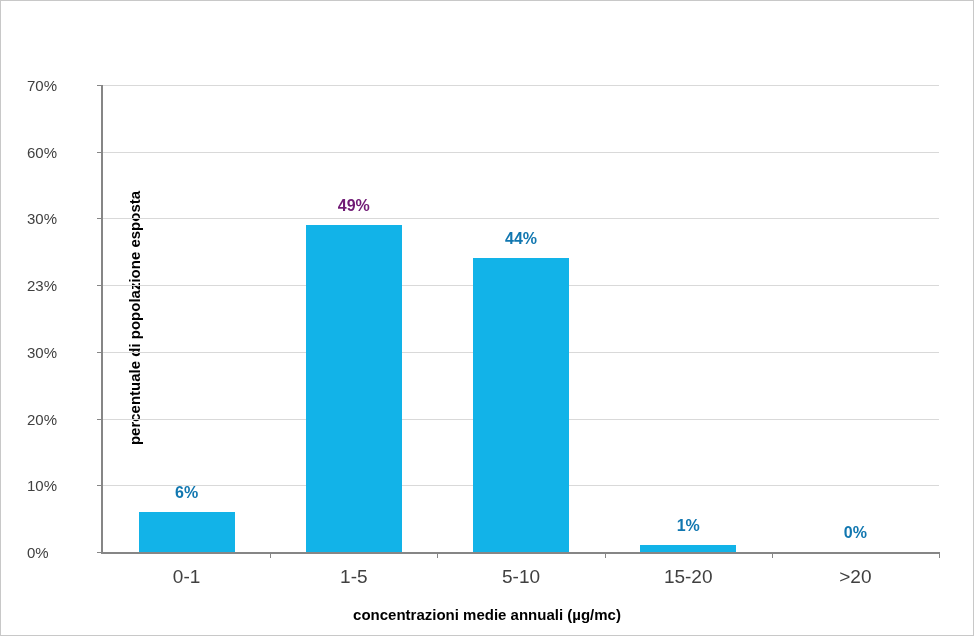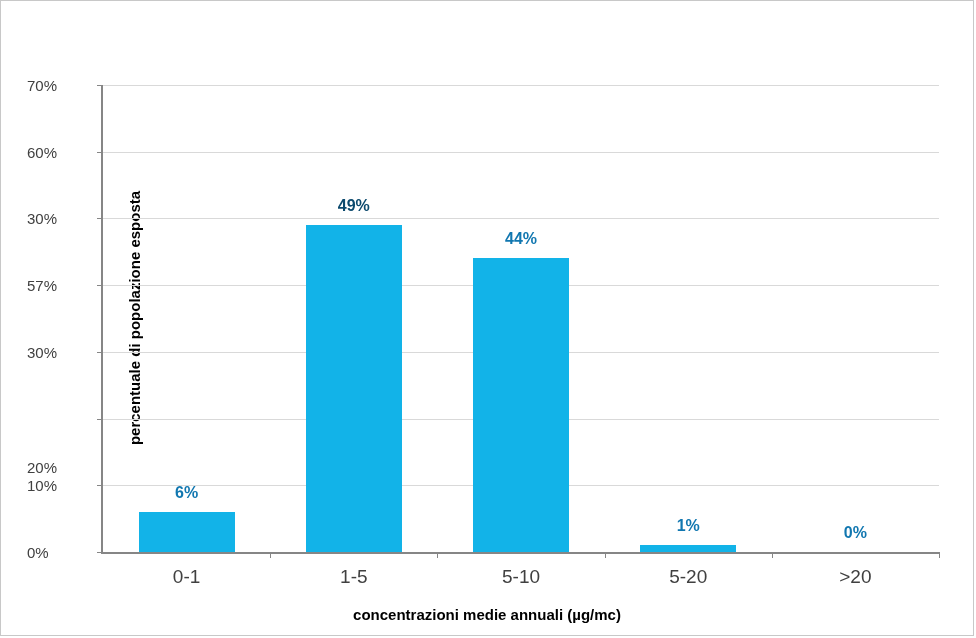--- a/index.html
+++ b/index.html
@@ -130,52 +130,52 @@
 
   <div id="plot-area">
 
   <div class="ytick-mark" style="top: 467px; left: -6px;"></div>
       <div class="ytick-label" style="top: 467px; left: -76px;">0%</div>
       <div class="gridline" style="top: 400.286px;"></div>
       <div class="ytick-mark" style="top: 400.286px; left: -6px;"></div>
       <div class="ytick-label" style="top: 400.286px; left: -76px;">10%</div>
       <div class="gridline" style="top: 333.571px;"></div>
       <div class="ytick-mark" style="top: 333.571px; left: -6px;"></div>
-      <div class="ytick-label" style="top: 333.571px; left: -76px; margin-top: 48px;">20%</div>
+      <div class="ytick-label" style="top: 333.571px; left: -76px;">20%</div>
       <div class="gridline" style="top: 266.857px;"></div>
       <div class="ytick-mark" style="top: 266.857px; left: -6px;"></div>
       <div class="ytick-label" style="top: 266.857px; left: -76px;">30%</div>
       <div class="gridline" style="top: 200.143px;"></div>
       <div class="ytick-mark" style="top: 200.143px; left: -6px;"></div>
-      <div class="ytick-label" style="top: 200.143px; left: -76px;">57%</div>
+      <div class="ytick-label" style="top: 200.143px; left: -76px;">23%</div>
       <div class="gridline" style="top: 133.429px;"></div>
       <div class="ytick-mark" style="top: 133.429px; left: -6px;"></div>
       <div class="ytick-label" style="top: 133.429px; left: -76px;">30%</div>
       <div class="gridline" style="top: 66.7143px;"></div>
       <div class="ytick-mark" style="top: 66.7143px; left: -6px;"></div>
       <div class="ytick-label" style="top: 66.7143px; left: -76px;">60%</div>
       <div class="gridline" style="top: 0px;"></div>
       <div class="ytick-mark" style="top: 0px; left: -6px;"></div>
       <div class="ytick-label" style="top: 0px; left: -76px;">70%</div>
       <div class="bar" style="left: 35.6px; width: 96px; height: 40.0286px; background: rgb(18, 179, 232);"></div>
       <div class="bar-value" style="left: 83.6px; top: 398.971px; color: rgb(17, 119, 176);">6%</div>
       <div class="xtick-mark" style="left: 167.2px; top: 467px;"></div>
       <div class="xtick-label" style="left: 83.6px; top: 481px;">0-1</div>
       <div class="bar" style="left: 202.8px; width: 96px; height: 326.9px; background: rgb(18, 179, 232);"></div>
-      <div class="bar-value" style="left: 250.8px; top: 112.1px; color: #0c4a6e;">49%</div>
+      <div class="bar-value" style="left: 250.8px; top: 112.1px; color: #701a75;">49%</div>
       <div class="xtick-mark" style="left: 334.4px; top: 467px;"></div>
       <div class="xtick-label" style="left: 250.8px; top: 481px;">1-5</div>
       <div class="bar" style="left: 370px; width: 96px; height: 293.543px; background: rgb(18, 179, 232);"></div>
       <div class="bar-value" style="left: 418px; top: 145.457px; color: rgb(17, 119, 176);">44%</div>
       <div class="xtick-mark" style="left: 501.6px; top: 467px;"></div>
       <div class="xtick-label" style="left: 418px; top: 481px;">5-10</div>
       <div class="bar" style="left: 537.2px; width: 96px; height: 6.67143px; background: rgb(18, 179, 232);"></div>
       <div class="bar-value" style="left: 585.2px; top: 432.329px; color: rgb(17, 119, 176);">1%</div>
       <div class="xtick-mark" style="left: 668.8px; top: 467px;"></div>
-      <div class="xtick-label" style="left: 585.2px; top: 481px;">5-20</div>
+      <div class="xtick-label" style="left: 585.2px; top: 481px;">15-20</div>
       <div class="bar-value" style="left: 752.4px; top: 439px; color: rgb(17, 119, 176);">0%</div>
       <div class="xtick-mark" style="left: 836px; top: 467px;"></div>
       <div class="xtick-label" style="left: 752.4px; top: 481px;">&gt;20</div>
     </div>
 
   <div id="x-axis-title">concentrazioni medie annuali (µg/mc)</div>
 
 </div>
 
 </body></html>

